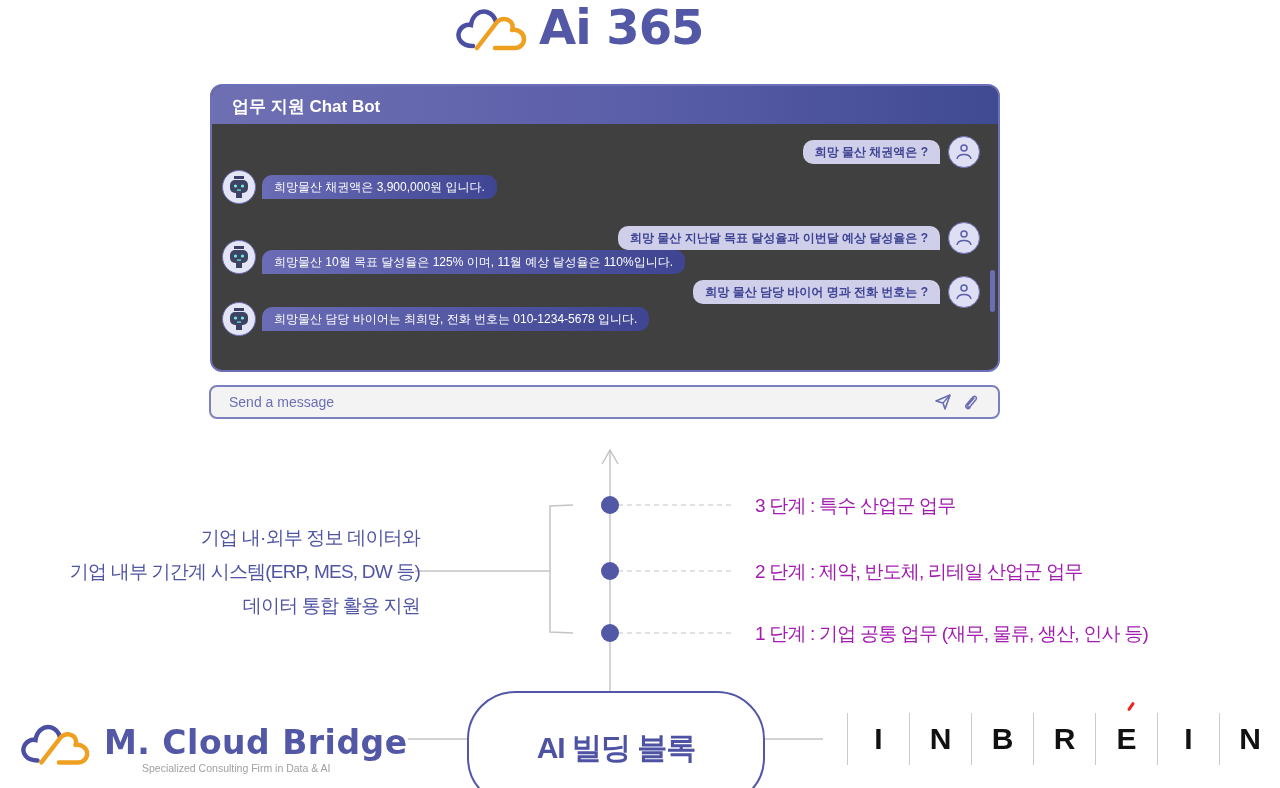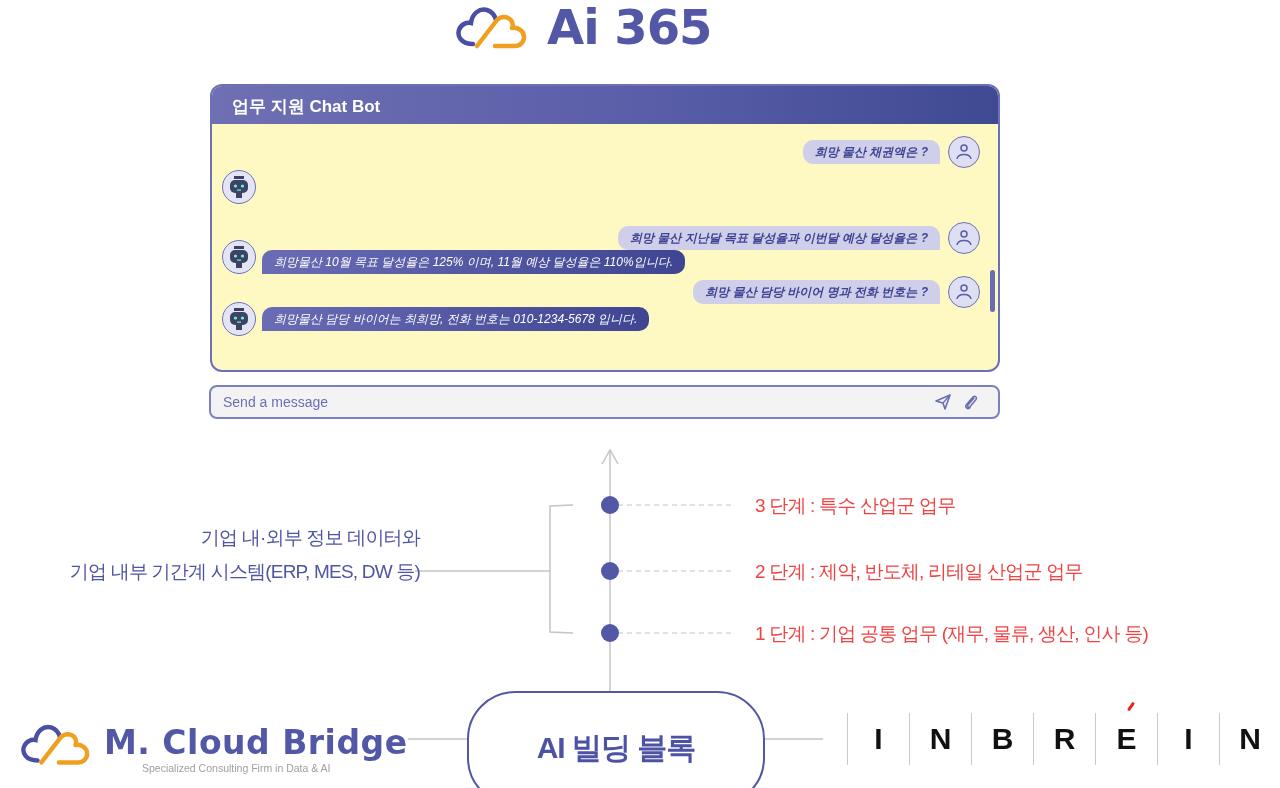--- a/index.html
+++ b/index.html
@@ -1,47 +1,47 @@
 <!DOCTYPE html>
 <html><head>
 <meta charset="utf-8">
 <style>
   * { box-sizing: border-box; margin: 0; padding: 0; }
   html, body { width: 1280px; height: 788px; background: #ffffff; overflow: hidden; }
   body { position: relative; font-family: "Liberation Sans", "DejaVu Sans", sans-serif; color: #4a4f9c; }
 
   
-  .top-logo { position: absolute; left: 455px; top: 2px; display: flex; align-items: flex-start; gap: 18px; }
+  .top-logo { position: absolute; left: 455px; top: 2px; display: flex; align-items: flex-end; gap: 10px; }
   .top-logo .title { font-family: "DejaVu Sans", sans-serif; font-weight: bold; font-size: 48px; color: #5257a6; letter-spacing: -1px; line-height: 50px; }
 
   
-  .chat { position: absolute; left: 210px; top: 84px; width: 790px; height: 288px; border: 2px solid #6c70b8; border-radius: 12px; overflow: hidden; background: #fef9c3; }
+  .chat { position: absolute; left: 210px; top: 84px; width: 790px; height: 288px; border: 2px solid #6c70b8; border-radius: 12px; overflow: hidden; background: #404040; }
   .chat-header { height: 38px; background: linear-gradient(90deg, #6f70b3 0%, #5a5ea8 55%, #3f4a92 100%); color: #fff; font-weight: bold; font-size: 17px; padding: 9px 0 0 20px; }
-  .chat-body { position: relative; height: 296px; font-style: italic; }
+  .chat-body { position: relative; height: 296px; }
   .scrollbar { position: absolute; right: 3px; top: 146px; width: 5px; height: 42px; border-radius: 3px; background: #6a6db3; }
 
   .msg { position: absolute; display: flex; align-items: center; }
   .msg.user { right: 18px; flex-direction: row; }
   .msg.bot { left: 10px; }
   .bubble { font-size: 12px; line-height: 14px; padding: 5px 12px; border-radius: 8px; white-space: nowrap; }
   .user .bubble { background: #cfcfea; color: #3e4393; font-weight: bold; border-radius: 10px 10px 0 10px; margin-right: 8px; }
   .bot .bubble { background: linear-gradient(90deg, #6a6cb5 0%, #3f4592 100%); color: #fff; border-radius: 10px 10px 10px 0; margin-left: 6px; }
   .avatar-user { width: 32px; height: 32px; border-radius: 50%; background: #dedff2; border: 1.5px solid #6e71b8; display: flex; align-items: center; justify-content: center; }
   .avatar-bot { width: 34px; height: 34px; border-radius: 50%; background: #e4e5f4; border: 1.5px solid #6e71b8; display: flex; align-items: center; justify-content: center; }
 
   
-  .input-bar { position: absolute; left: 209px; top: 385px; width: 791px; height: 34px; border: 2px solid #7d80be; border-radius: 8px; background: #f3f3f3; display: flex; align-items: center; padding: 0 16px 0 12px; }
+  .input-bar { position: absolute; left: 209px; top: 385px; width: 791px; height: 34px; border: 2px solid #7d80be; border-radius: 8px; background: #f3f3f3; display: flex; align-items: center; padding: 0 16px 0 18px; }
   .input-bar input { flex: 1; border: none; background: transparent; outline: none; font-family: "Liberation Sans", sans-serif; font-size: 14px; color: #6b6fb4; }
   .input-bar input::placeholder { color: #6b6fb4; }
   .icon-btn { width: 22px; height: 22px; display: flex; align-items: center; justify-content: center; margin-left: 6px; cursor: pointer; }
 
   
   .diagram { position: absolute; left: 0; top: 0; width: 1280px; height: 788px; pointer-events: none; }
   .desc { position: absolute; left: 40px; top: 521px; width: 380px; text-align: right; font-size: 19px; line-height: 34px; color: #4f54a3; letter-spacing: -0.8px; }
-  .step { position: absolute; left: 755px; font-size: 19px; color: #ef4444; letter-spacing: -0.8px; white-space: nowrap; }
+  .step { position: absolute; left: 755px; font-size: 19px; color: #a21caf; letter-spacing: -0.8px; white-space: nowrap; }
 
   .block { position: absolute; left: 467px; top: 691px; width: 298px; height: 115px; border: 2.5px solid #5257a6; border-radius: 48px; display: flex; align-items: center; justify-content: center; background: #fff; }
   .block span { font-weight: bold; font-size: 30px; color: #4d52a3; letter-spacing: -1px; }
 
   .mcb { position: absolute; left: 20px; top: 718px; display: flex; align-items: center; }
   .mcb .name { font-family: "DejaVu Sans", sans-serif; font-size: 33px; color: #5257a6; font-weight: bold; letter-spacing: 0.5px; margin-left: 12px; line-height: 38px; }
   .mcb .tag { position: absolute; left: 122px; top: 44px; font-size: 10.5px; color: #a0a0a0; white-space: nowrap; }
 
   .inbrein { position: absolute; left: 847px; top: 713px; height: 52px; display: flex; }
   .inbrein .cell { width: 62px; height: 52px; border-left: 1.5px solid #c9c9d2; display: flex; align-items: center; justify-content: center; font-weight: bold; font-size: 30px; color: #111; position: relative; }
@@ -77,20 +77,21 @@
       <div class="avatar-bot">
         <svg width="26" height="26" viewBox="0 0 26 26">
             <rect x="8" y="2" width="10" height="3" fill="#3b3f66"></rect>
             <rect x="4" y="6" width="18" height="13" rx="5" fill="#3d4463"></rect>
             <circle cx="9.5" cy="12" r="1.6" fill="#6ff0e0"></circle>
             <circle cx="16.5" cy="12" r="1.6" fill="#6ff0e0"></circle>
             <rect x="11" y="15.5" width="4" height="1.2" fill="#6ff0e0"></rect>
             <rect x="10" y="19" width="6" height="5" fill="#3d4463"></rect>
           </svg>
       </div>
+      <div class="bubble">희망물산 채권액은 3,900,000원 입니다.</div>
     </div>
 
     <div class="msg user" style="top:98px;">
       <div class="bubble">희망 물산 지난달 목표 달성율과 이번달 예상 달성율은 ?</div>
       <div class="avatar-user">
         <svg width="20" height="20" viewBox="0 0 20 20">
             <circle cx="10" cy="6" r="3" fill="none" stroke="#5a5ea8" stroke-width="1.5"></circle>
             <path d="M3 17 C4 11 16 11 17 17" fill="none" stroke="#5a5ea8" stroke-width="1.5"></path>
           </svg>
       </div>
@@ -169,20 +170,21 @@
   <circle cx="610" cy="571" r="9" fill="#5257a6"></circle>
   <circle cx="610" cy="633" r="9" fill="#5257a6"></circle>
 
   <line x1="408" y1="739" x2="467" y2="739" stroke="#c4c4c4" stroke-width="1.5"></line>
   <line x1="765" y1="739" x2="823" y2="739" stroke="#c4c4c4" stroke-width="1.5"></line>
 </svg>
 
 <div class="desc">
   <div>기업 내·외부 정보 데이터와</div>
   <div>기업 내부 기간계 시스템(ERP, MES, DW 등)</div>
+  <div>데이터 통합 활용 지원</div>
 </div>
 
 <div class="step" style="top:493px;">3 단계 : 특수 산업군 업무</div>
 <div class="step" style="top:559px;">2 단계 : 제약, 반도체, 리테일 산업군 업무</div>
 <div class="step" style="top:621px;">1 단계 : 기업 공통 업무 (재무, 물류, 생산, 인사 등)</div>
 
 <div class="block">
   <span>AI 빌딩 블록</span>
 </div>
 

